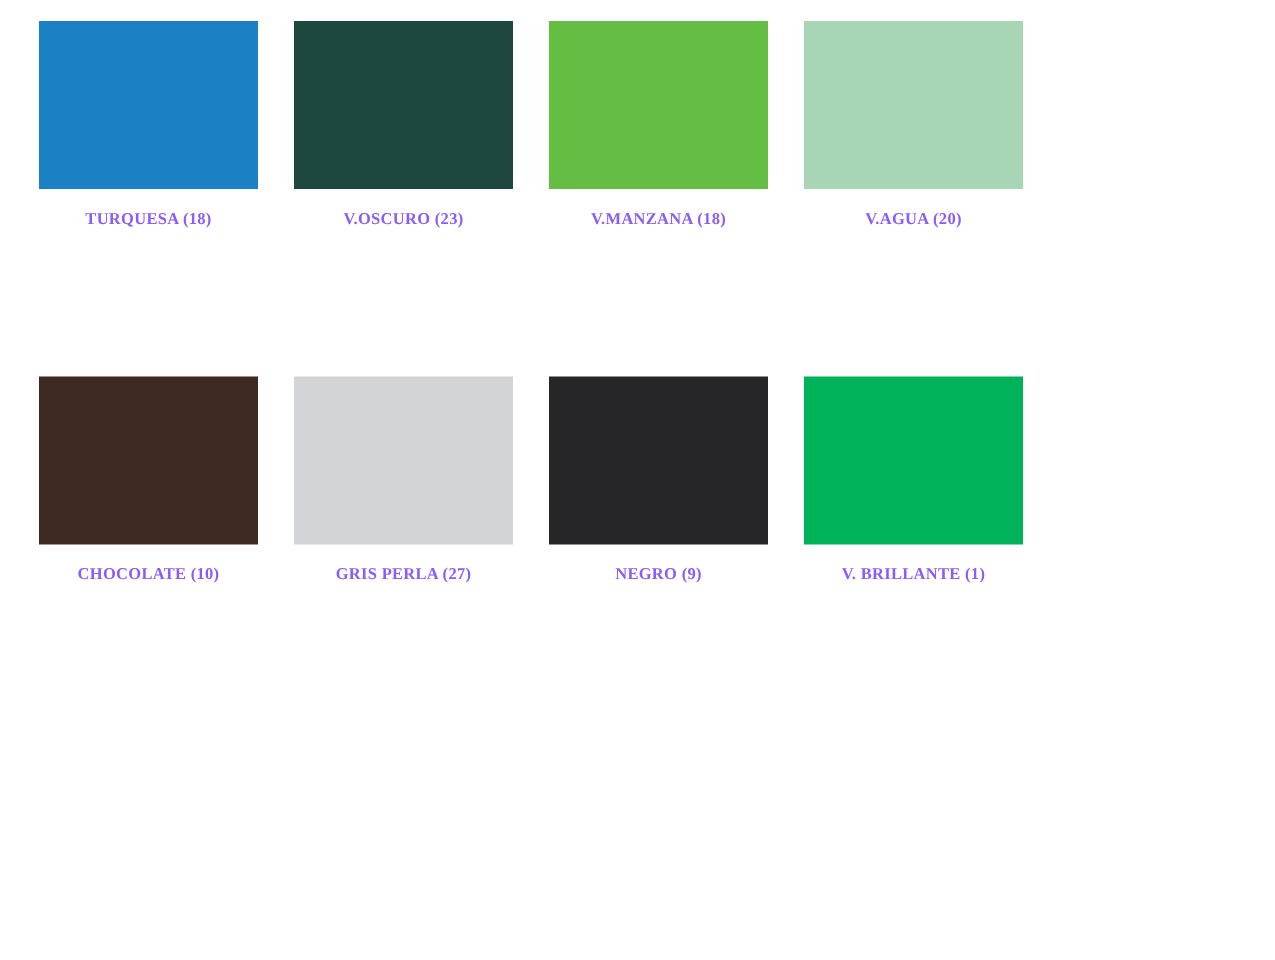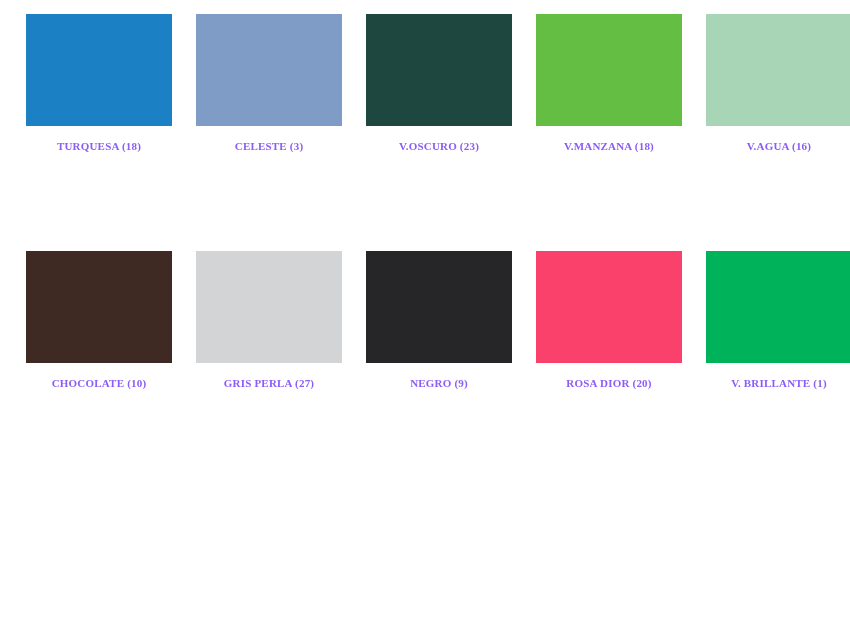--- a/index.html
+++ b/index.html
@@ -71,38 +71,34 @@
 
 <div class="palette">
 
   <div class="swatch-row row-1">
 
     <div class="swatch-cell">
       <div class="swatch-chip" style="background-color: rgb(28, 128, 196);"></div>
       <div class="swatch-label">TURQUESA (18)</div>
     </div>
 
-    <div class="swatch-cell">
-      <div class="swatch-chip" style="background-color: rgb(127, 156, 198);"></div>
-      <div class="swatch-label">CELESTE (3)</div>
-    </div>
 
     <div class="swatch-cell">
       <div class="swatch-chip" style="background-color: rgb(30, 71, 64);"></div>
       <div class="swatch-label">V.OSCURO (23)</div>
     </div>
 
     <div class="swatch-cell">
       <div class="swatch-chip" style="background-color: rgb(100, 190, 67);"></div>
       <div class="swatch-label">V.MANZANA (18)</div>
     </div>
 
     <div class="swatch-cell">
       <div class="swatch-chip" style="background-color: rgb(168, 213, 181);"></div>
-      <div class="swatch-label">V.AGUA (16)</div>
+      <div class="swatch-label">V.AGUA (20)</div>
     </div>
 
   </div>
 
   <div class="swatch-row row-2">
 
     <div class="swatch-cell">
       <div class="swatch-chip" style="background-color: rgb(62, 42, 35);"></div>
       <div class="swatch-label">CHOCOLATE (10)</div>
     </div>
@@ -110,24 +106,20 @@
     <div class="swatch-cell">
       <div class="swatch-chip" style="background-color: rgb(211, 212, 214);"></div>
       <div class="swatch-label">GRIS PERLA (27)</div>
     </div>
 
     <div class="swatch-cell">
       <div class="swatch-chip" style="background-color: rgb(38, 38, 40);"></div>
       <div class="swatch-label">NEGRO (9)</div>
     </div>
 
-    <div class="swatch-cell">
-      <div class="swatch-chip" style="background-color: rgb(249, 65, 107);"></div>
-      <div class="swatch-label">ROSA DIOR (20)</div>
-    </div>
 
     <div class="swatch-cell">
       <div class="swatch-chip" style="background-color: rgb(0, 178, 89);"></div>
       <div class="swatch-label">V. BRILLANTE (1)</div>
     </div>
 
   </div>
 
 </div>
 

